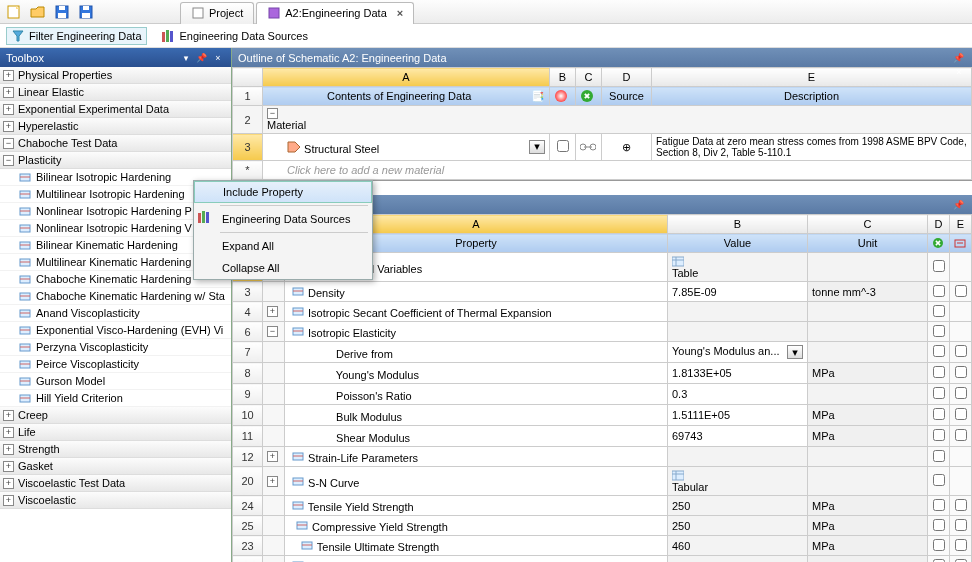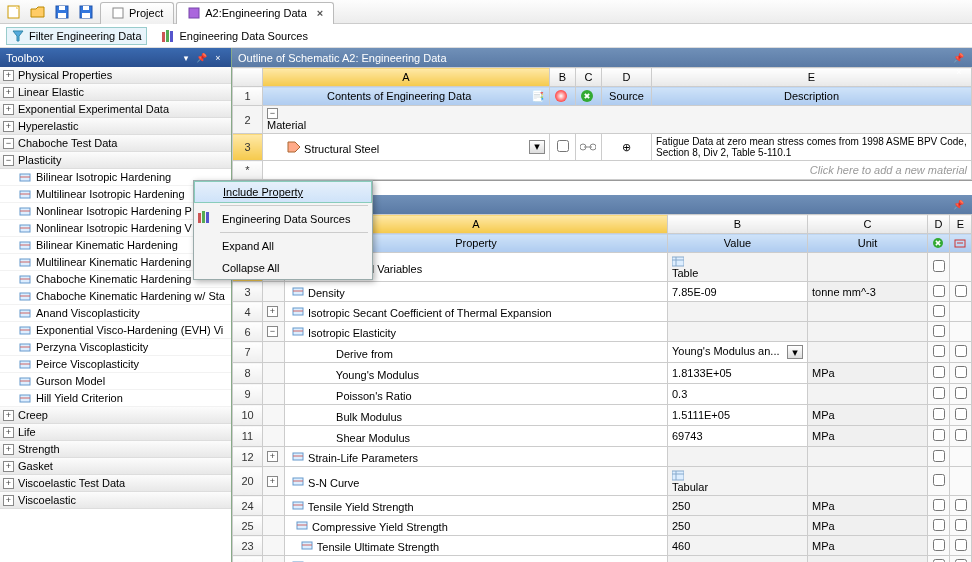--- a/index.html
+++ b/index.html
@@ -1,20 +1,20 @@
 <!DOCTYPE html>
 <html><head>
 <meta charset="utf-8">
 <style>
 * { margin: 0; padding: 0; box-sizing: border-box; font-family: "Segoe UI", Tahoma, sans-serif; font-size: 11px; }
 body { background: #fff; color: #000; overflow: hidden; width: 972px; height: 562px; position: relative; }
 
 .top-toolbar { height: 24px; background: linear-gradient(#fdfdfd,#ececec); border-bottom: 1px solid #ccc; display: flex; align-items: center; padding: 0 4px; gap: 4px; }
 .tb-btn { width: 20px; height: 20px; display: flex; align-items: center; justify-content: center; }
-.tab-strip { display: flex; align-items: flex-end; height: 24px; }
+.tab-strip { display: flex; align-items: flex-end; height: 24px; margin-left: 80px; }
 .tab { height: 22px; padding: 0 10px; border: 1px solid #bbb; border-bottom: none; background: linear-gradient(#fff,#f0f0f0); display: flex; align-items: center; gap: 4px; border-radius: 3px 3px 0 0; margin-right: 2px; }
 .tab.active { background: #fff; font-weight: 400; }
 .tab .x { margin-left: 6px; font-weight: bold; color: #555; }
 
 .filter-bar { height: 24px; background: #fff; border-bottom: 1px solid #ddd; display: flex; align-items: center; padding: 2px 6px; gap: 10px; }
 .filter-btn { display: flex; align-items: center; gap: 4px; padding: 1px 4px; border: 1px solid transparent; }
 .filter-btn.active { border: 1px solid #9cc; background: #e8f4fb; }
 
 .layout { display: flex; height: calc(100% - 48px); }
 
@@ -32,26 +32,26 @@
 .sub-panel-header { height: 19px; background: linear-gradient(#7090b8,#5a7aa5); color: #fff; display: flex; align-items: center; justify-content: space-between; padding: 0 6px; }
 .outline { border-bottom: 1px solid #999; }
 .grid { background: #fff; }
 table { border-collapse: collapse; width: 100%; }
 th, td { border: 1px solid #ccc; padding: 2px 4px; height: 19px; text-align: left; white-space: nowrap; overflow: hidden; }
 th { background: linear-gradient(#fff,#e8e8e8); font-weight: 400; text-align: center; }
 th.colA { background: linear-gradient(#ffe9a8,#f5c94b); }
 td.rownum { background: linear-gradient(#fff,#eee); text-align: center; width: 30px; color: #333; }
 td.rownum.hl { background: linear-gradient(#ffe9a8,#f5c94b); }
 tr.matrow td { background: #f5f5f5; font-weight: 400; }
-.placeholder { color: #999; font-style: italic; text-align: right; }
+.placeholder { color: #999; font-style: italic; }
 .dashed td { border-top: 1px dashed #444; border-bottom: 1px dashed #444; }
 
 .ctx-menu { position: absolute; left: 193px; top: 180px; width: 180px; background: #f4f4f4; border: 1px solid #9aa; box-shadow: 2px 2px 6px rgba(0,0,0,.3); z-index: 50; }
 .ctx-item { height: 22px; display: flex; align-items: center; padding: 0 8px 0 28px; position: relative; }
-.ctx-item.hi { background: linear-gradient(#e6f0fb,#cfe3f9); border: 1px solid #8cb; text-decoration: underline; }
+.ctx-item.hi { background: linear-gradient(#e6f0fb,#cfe3f9); border: 1px solid #8cb; }
 .ctx-sep { height: 1px; background: #ccc; margin: 2px 4px 2px 26px; }
 .ctx-item .ico { position: absolute; left: 4px; width: 16px; height: 16px; }
 
 .icon-sm { width: 14px; height: 14px; display: inline-flex; align-items: center; justify-content: center; }
 svg { display: block; }
 input[type=checkbox] { width: 12px; height: 12px; }
 .dd { float: right; width: 16px; height: 14px; border: 1px solid #888; background: linear-gradient(#fff,#ddd); display: flex; align-items: center; justify-content: center; }
 </style>
 </head>
 <body>

